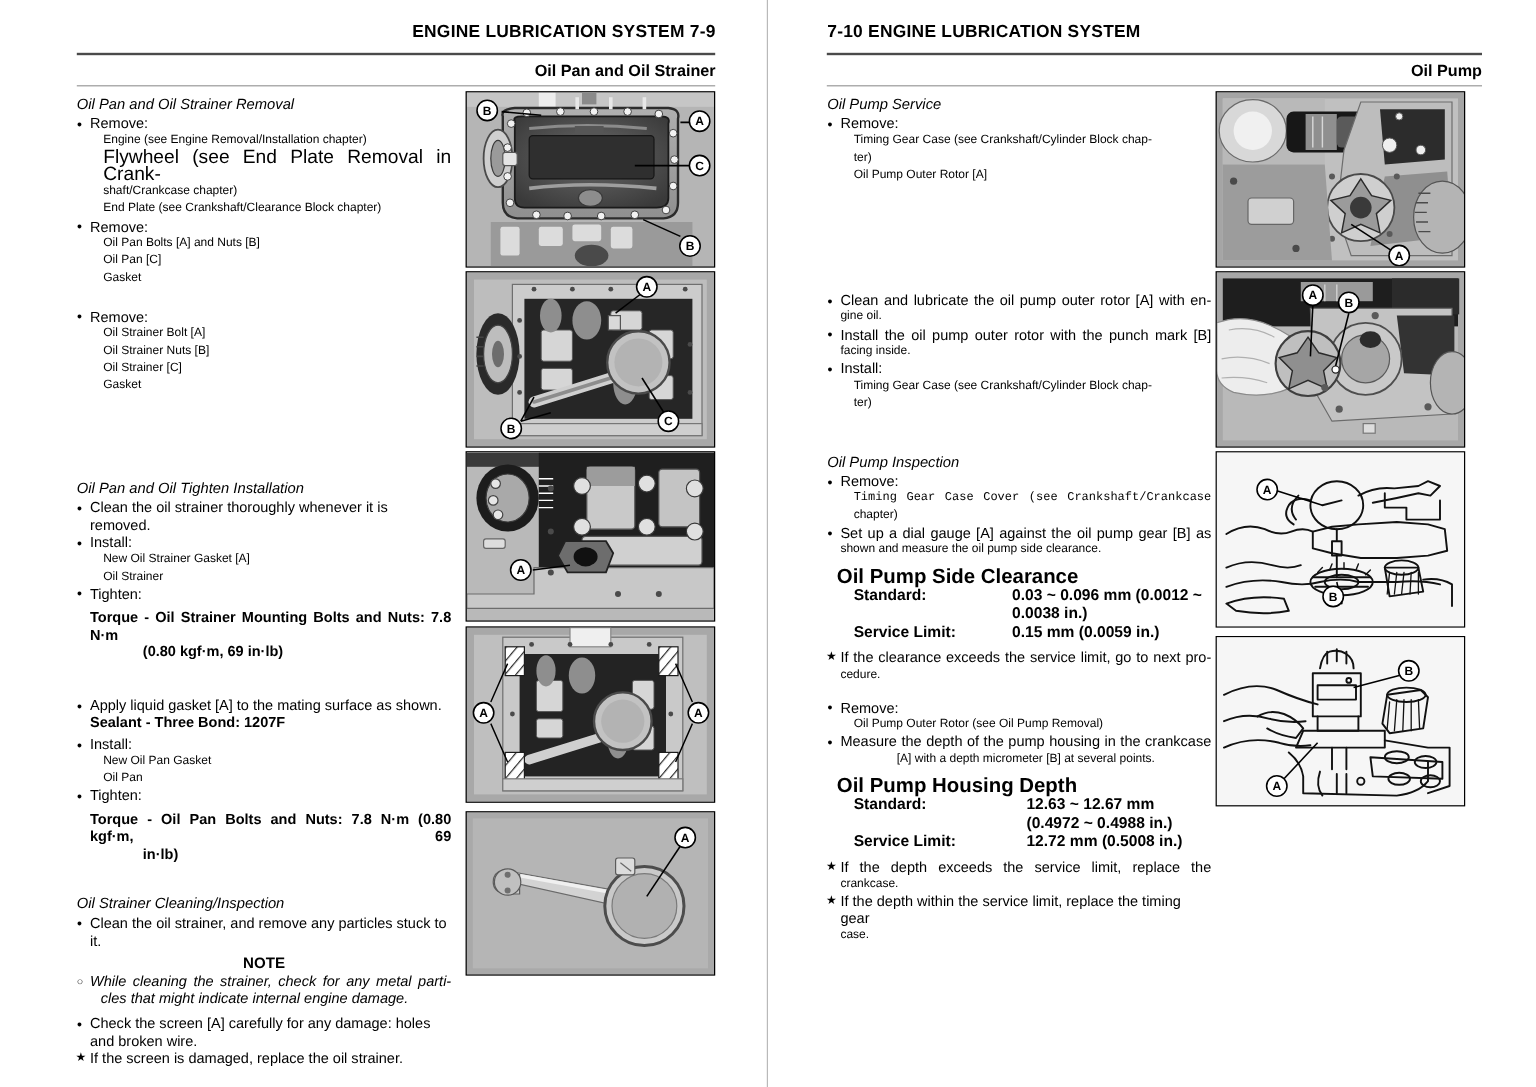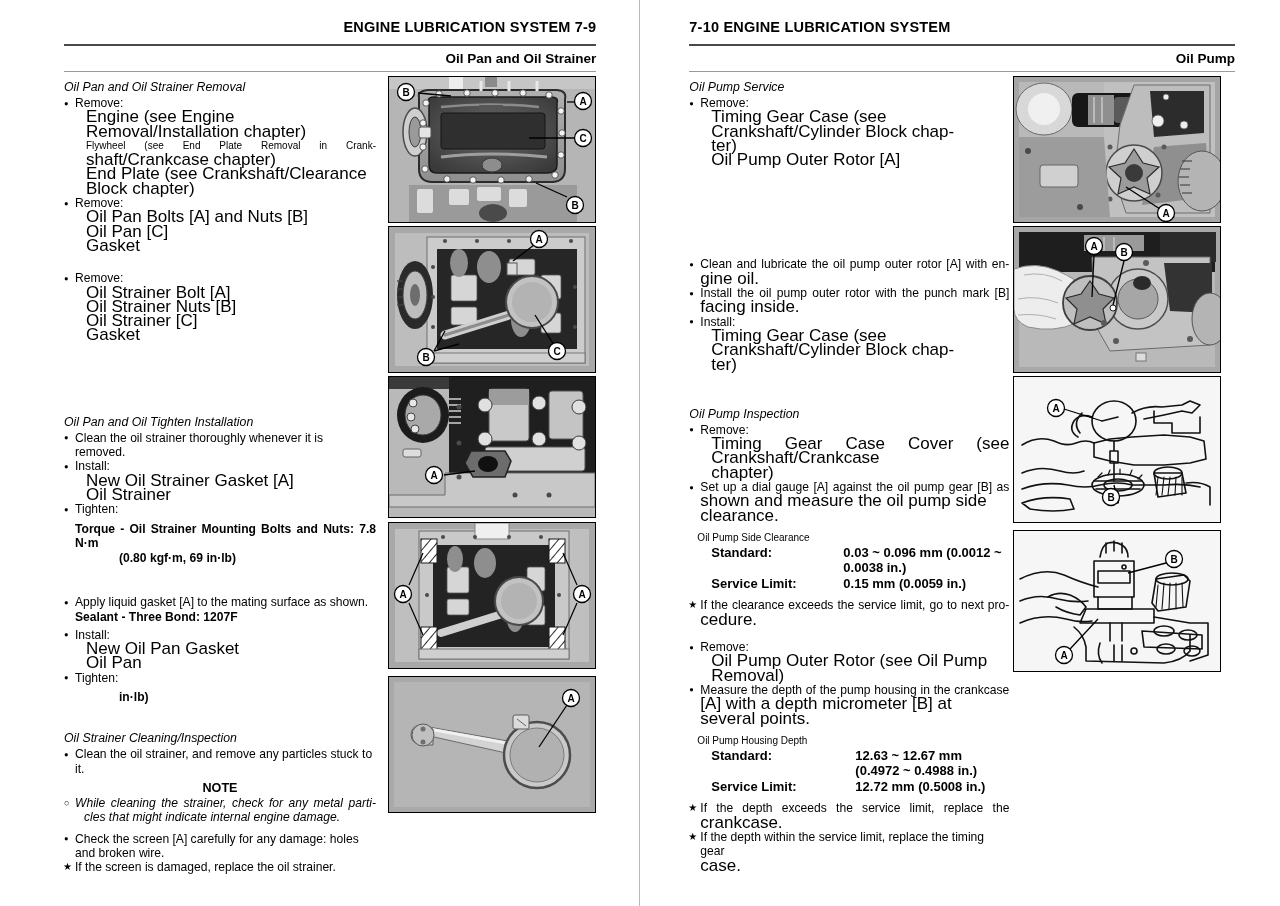--- a/index.html
+++ b/index.html
@@ -43,37 +43,37 @@
     font-style:italic; font-size:12.3px; line-height:15px;
     margin:0 0 1px 0; white-space:nowrap;
   }
   .bullet, .star, .circ {
     position:relative; padding-left:11px; font-size:12.1px; line-height:14.3px;
     margin:0;
   }
   .bullet:before { content:"\25CF"; position:absolute; left:0; top:-0.5px; font-size:7.5px; line-height:15px;}
   .star:before   { content:"\2605"; position:absolute; left:-1px; top:0; font-size:10px; line-height:14px;}
   .circ:before   { content:"\25CB"; position:absolute; left:0px; top:0; font-size:9px; line-height:15px;}
-  .indent { padding-left:22px; font-size:17px; line-height:14.3px; margin:0; }
-  .just-ind { text-align:justify; padding-left:22px; font-size:10px; line-height:14.3px; margin:0; }
+  .indent { padding-left:22px; font-size:10px; line-height:14.3px; margin:0; }
+  .just-ind { text-align:justify; padding-left:22px; font-size:16px; line-height:14.3px; margin:0; }
   .spacer18 { height:18px; }
 
   .torque {
     font-weight:bold; font-size:12.1px; line-height:14.6px;
     padding-left:11px; margin:0; text-align:justify;
   }
   .torque-cont { font-weight:bold; font-size:12.1px; line-height:14.6px; padding-left:55px; margin:0; }
   .sealant { font-weight:bold; font-size:12.1px; line-height:15px; padding-left:11px; margin:0; }
 
   .note-title { text-align:center; font-weight:bold; font-size:12.6px; margin:5px 0 1px 0; }
   .note-body { font-style:italic; font-size:12.1px; line-height:14.3px; position:relative; padding-left:11px;}
 
   
   .spec { margin:7px 0 0 0; }
-  .spec-title { font-weight:normal; font-size:10px; line-height:15px; padding-left:8px; }
+  .spec-title { font-weight:bold; font-size:17px; line-height:15px; padding-left:8px; }
   .spec-row { display:flex; font-weight:bold; font-size:13px; line-height:15.5px; padding-left:22px; }
   .spec-row .k { width:108px; flex:0 0 108px; }
   .spec-row .v { flex:1;margin-left:24px; }
   .spec-row.wide .k { width:120px; flex:0 0 120px; }
 
   
   .fig {
     position:absolute; border:1px solid #000; background:#c9c9c9;
     overflow:hidden;
   }
@@ -134,20 +134,21 @@
         <div style="height:30px"></div>
 
         <div class="bullet">Apply liquid gasket [A] to the mating surface as shown.</div>
         <div class="sealant">Sealant - Three Bond:  1207F</div>
         <div style="height:3px"></div>
         <div class="bullet">Install:</div>
         <div class="indent">New Oil Pan Gasket</div>
         <div class="indent">Oil Pan</div>
         <div class="bullet">Tighten:</div>
         <div style="height:5px"></div>
+        <div class="torque" style="text-align-last:justify;">Torque - Oil Pan Bolts and Nuts:  7.8 N·m (0.80 kgf·m, 69</div>
         <div class="torque-cont">in·lb)</div>
 
         <div style="height:27px"></div>
 
         <div class="subhead">Oil Strainer Cleaning/Inspection</div>
         <div class="bullet">Clean the oil strainer, and remove any particles stuck to it.</div>
         <div class="note-title">NOTE</div>
         <div class="note-body circ" style="text-align:justify;text-align-last:justify;">While cleaning the strainer, check for any metal parti-</div>
         <div class="note-body" style="padding-left:20px;">cles that might indicate internal engine damage.</div>
         <div style="height:7px"></div>
@@ -476,21 +477,21 @@
         <div class="bullet" style="text-align:justify;text-align-last:justify;">Install the oil pump outer rotor with the punch mark [B]</div>
         <div class="indent" style="padding-left:11px;">facing inside.</div>
         <div class="bullet">Install:</div>
         <div class="indent">Timing Gear Case (see Crankshaft/Cylinder Block chap-</div>
         <div class="indent">ter)</div>
 
         <div style="height:35px"></div>
 
         <div class="subhead">Oil Pump Inspection</div>
         <div class="bullet">Remove:</div>
-        <div class="indent" style="text-align:justify;text-align-last:justify;">Timing Gear Case Cover (see Crankshaft/Crankcase</div>
+        <div class="indent" style="text-align:justify;text-align-last:justify;font-family:Liberation Mono, monospace;">Timing Gear Case Cover (see Crankshaft/Crankcase</div>
         <div class="indent">chapter)</div>
         <div class="bullet" style="text-align:justify;text-align-last:justify;">Set up a dial gauge [A] against the oil pump gear [B] as</div>
         <div class="indent" style="padding-left:11px;">shown and measure the oil pump side clearance.</div>
 
         <div class="spec">
           <div class="spec-title">Oil Pump Side Clearance</div>
           <div class="spec-row">
             <span class="k">Standard:</span>
             <span class="v">0.03 ~ 0.096 mm (0.0012 ~ 0.0038 in.)</span>
           </div>
@@ -503,21 +504,21 @@
         <div style="height:7px"></div>
 
         <div class="star" style="text-align:justify;text-align-last:justify;">If the clearance exceeds the service limit, go to next pro-</div>
         <div class="indent" style="padding-left:11px;">cedure.</div>
 
         <div style="height:13px"></div>
 
         <div class="bullet">Remove:</div>
         <div class="indent">Oil Pump Outer Rotor (see Oil Pump Removal)</div>
         <div class="bullet" style="text-align:justify;text-align-last:justify;">Measure the depth of the pump housing in the crankcase</div>
-        <div class="indent" style="padding-left:11px;">[A] with a depth micrometer [B] at several points.</div>
+        <div class="indent" style="padding-left:11px;text-align:center;">[A] with a depth micrometer [B] at several points.</div>
 
         <div class="spec">
           <div class="spec-title">Oil Pump Housing Depth</div>
           <div class="spec-row wide">
             <span class="k">Standard:</span>
             <span class="v">12.63 ~ 12.67 mm (0.4972 ~ 0.4988 in.)</span>
           </div>
           <div class="spec-row wide">
             <span class="k">Service Limit:</span>
             <span class="v">12.72 mm (0.5008 in.)</span>

